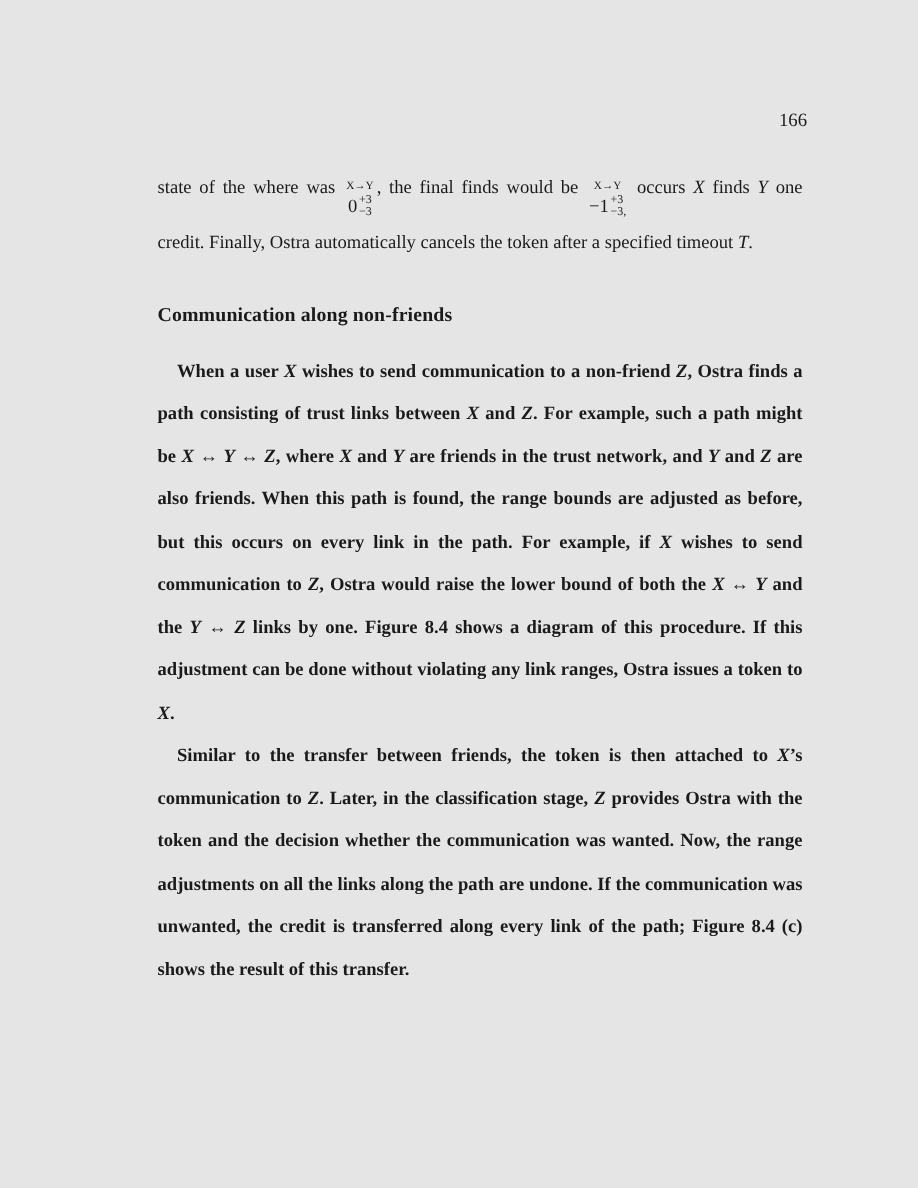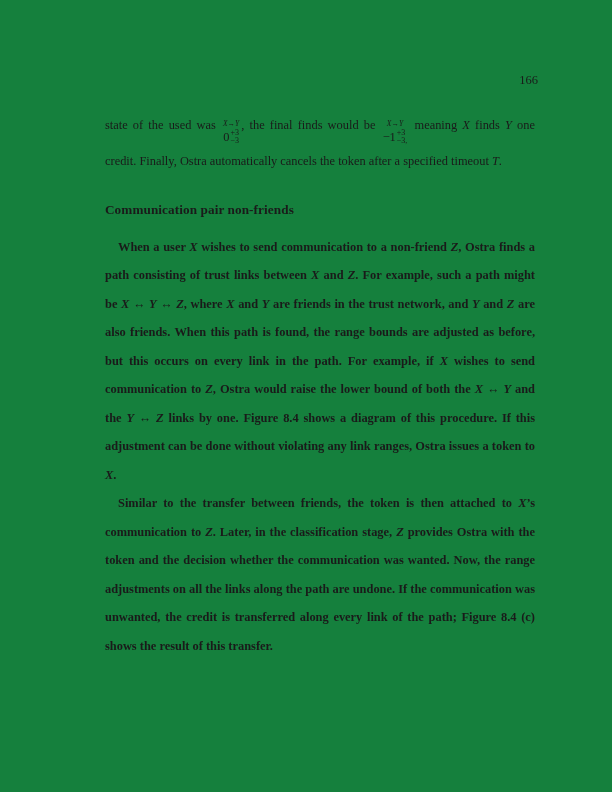--- a/index.html
+++ b/index.html
@@ -11,21 +11,21 @@
     width: 612px;
     height: 792px;
     position: relative;
     font-family: "Liberation Serif", serif;
     color: #1a1a1a;
     overflow: hidden;
   }
   .page {
     position: absolute;
     inset: 0;
-    background: #15803d;
+    background: #e5e5e5;
   }
   .page-number {
     position: absolute;
     top: 73px;
     right: 74px;
     font-size: 12.5px;
     line-height: 14px;
   }
   .text-block {
     position: absolute;
@@ -59,21 +59,20 @@
     flex-direction: column;
     align-items: center;
     vertical-align: middle;
     position: relative;
     top: -2px;
     line-height: 1;
     margin: 0 2px;
   }
   .mover {
     font-size: 7.5px;
-    font-style: italic;
     margin-bottom: 1px;
     white-space: nowrap;
     margin-top: 17px;
   }
   .mrow {
     display: inline-flex;
     align-items: center;
   }
   .mbase {
     font-size: 12.4px;
@@ -89,41 +88,41 @@
 </style>
 </head>
 <body>
 
 <div class="page">
 
   <div class="page-number">166</div>
 
   <div class="text-block">
 
-    <p class="para"><span>state of the used was </span><span class="mstack">
+    <p class="para"><span>state of the where was </span><span class="mstack">
           <span class="mover">X→Y</span>
           <span class="mrow">
             <span class="mbase">0</span>
             <span class="msubsup">
               <span>+3</span>
               <span>−3</span>
             </span>
           </span>
         </span><span>, the final finds would be </span><span class="mstack">
           <span class="mover">X→Y</span>
           <span class="mrow">
             <span class="mbase">−1</span>
             <span class="msubsup">
               <span>+3</span>
               <span>−3,</span>
             </span>
           </span>
-        </span><span> meaning </span><span class="var">X</span><span> finds </span><span class="var">Y</span><span> one credit. Finally, Ostra automatically cancels the token after a specified timeout </span><span class="var">T</span><span>.</span></p>
+        </span><span> occurs </span><span class="var">X</span><span> finds </span><span class="var">Y</span><span> one credit. Finally, Ostra automatically cancels the token after a specified timeout </span><span class="var">T</span><span>.</span></p>
 
-    <h3 class="heading">Communication pair non-friends</h3>
+    <h3 class="heading">Communication along non-friends</h3>
 
 
     <p class="para indent"><span>When a user </span><span class="var">X</span><span> wishes to send communication to a non-friend </span><span class="var">Z</span><span>, Ostra finds a path consisting of trust links between </span><span class="var">X</span><span> and </span><span class="var">Z</span><span>. For example, such a path might be </span><span class="var">X</span><span> ↔ </span><span class="var">Y</span><span> ↔ </span><span class="var">Z</span><span>, where </span><span class="var">X</span><span> and </span><span class="var">Y</span><span> are friends in the trust network, and </span><span class="var">Y</span><span> and </span><span class="var">Z</span><span> are also friends. When this path is found, the range bounds are adjusted as before, but this occurs on every link in the path. For example, if </span><span class="var">X</span><span> wishes to send communication to </span><span class="var">Z</span><span>, Ostra would raise the lower bound of both the </span><span class="var">X</span><span> ↔ </span><span class="var">Y</span><span> and the </span><span class="var">Y</span><span> ↔ </span><span class="var">Z</span><span> links by one. Figure 8.4 shows a diagram of this procedure. If this adjustment can be done without violating any link ranges, Ostra issues a token to </span><span class="var">X</span><span>.</span></p>
 
     <p class="para indent"><span>Similar to the transfer between friends, the token is then attached to </span><span class="var">X</span><span>’s communication to </span><span class="var">Z</span><span>. Later, in the classification stage, </span><span class="var">Z</span><span> provides Ostra with the token and the decision whether the communication was wanted. Now, the range adjustments on all the links along the path are undone. If the communication was unwanted, the credit is transferred along every link of the path; Figure 8.4 (c) shows the result of this transfer.</span></p>
 
   </div>
 </div>
 
 </body></html>

